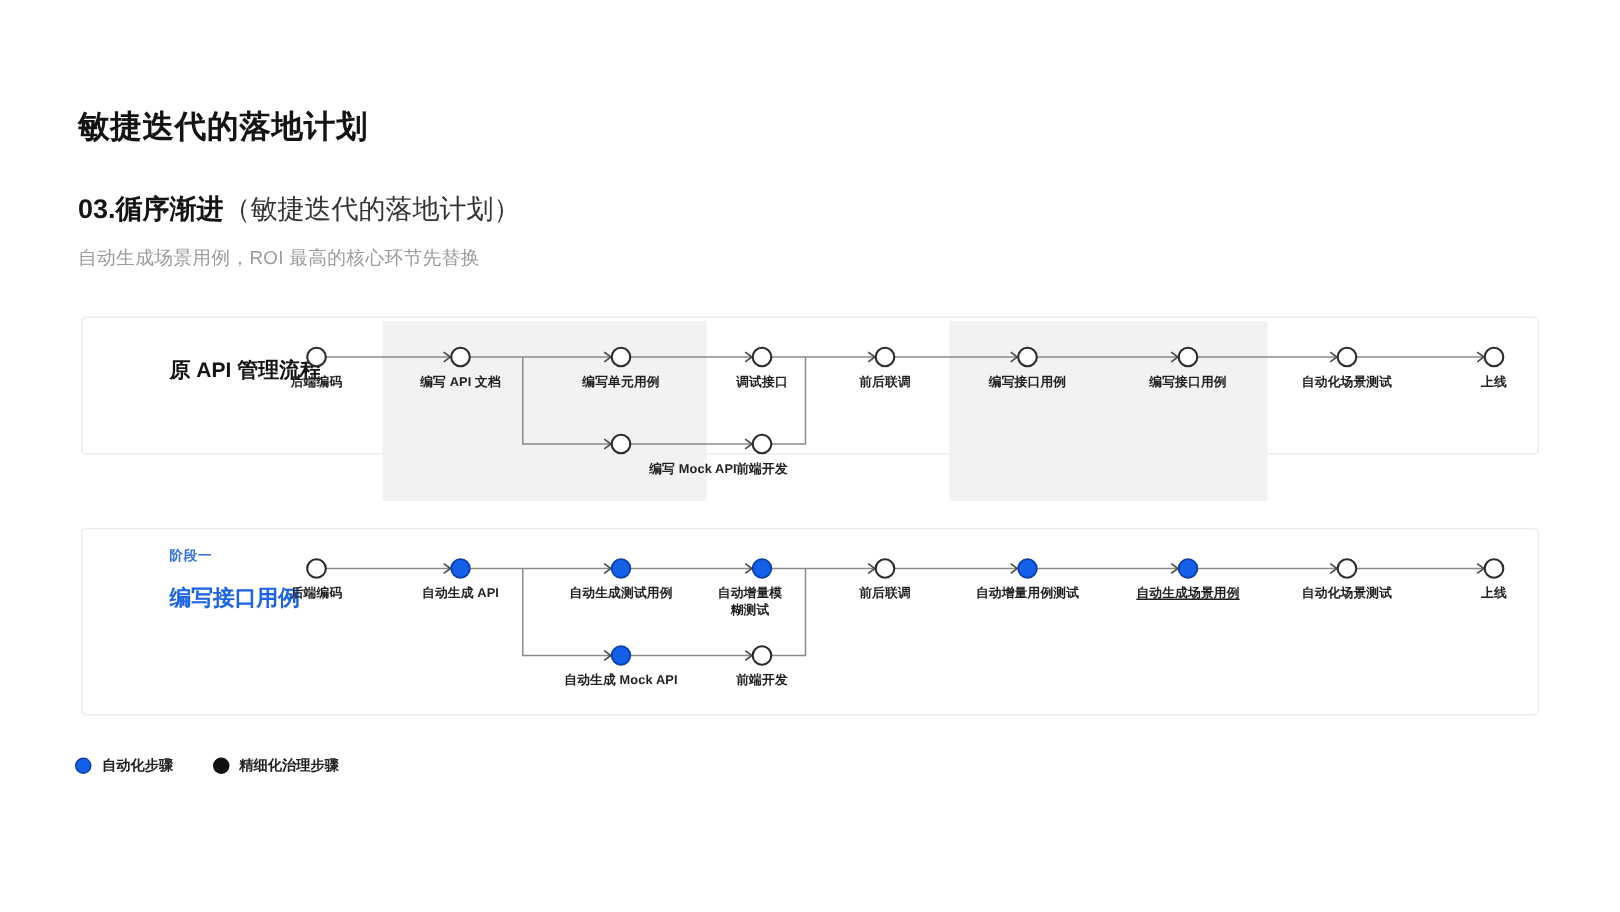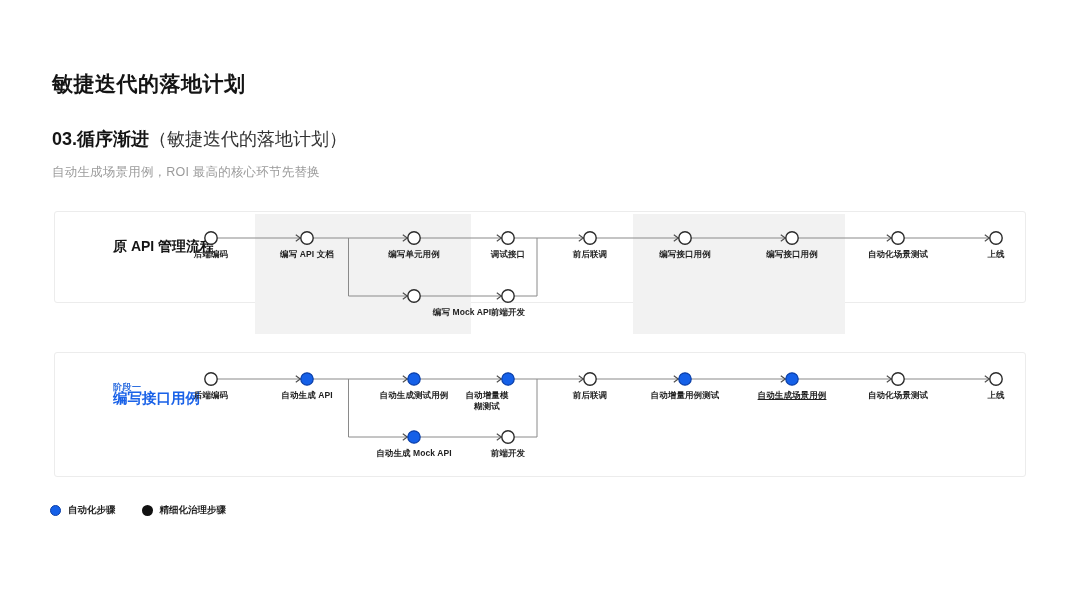--- a/index.html
+++ b/index.html
@@ -37,21 +37,21 @@
     border-radius:3px;
   }
   #card-original{ left:54px; top:211px; width:972px; height:92px; }
   #card-phase1  { left:54px; top:352px; width:972px; height:125px; }
 
   .card-title{
     position:absolute; left:58px; top:26px;
     font-size:14px; font-weight:bold; color:#141414; white-space:nowrap;
   }
   .phase-tag{
-    position:absolute; left:58px; top:28px;
+    position:absolute; left:58px; top:11px;
     font-size:9px; font-weight:bold; color:#2f6fe0; letter-spacing:.5px;
   }
   .phase-title{
     position:absolute; left:58px; top:36px;
     font-size:14.5px; font-weight:bold; color:#1a62e8; white-space:nowrap;
   }
 
   
   .flow{ position:absolute; left:0; top:0; width:100%; height:100%; }
   .flow svg{ position:absolute; left:0; top:0; overflow:visible; }
@@ -171,21 +171,21 @@
         <circle cx="737" cy="26" r="6.2" class="node-fill"></circle>
         <circle cx="843" cy="26" r="6.2" class="node-ring"></circle>
         <circle cx="941" cy="26" r="6.2" class="node-ring"></circle>
         <circle cx="359" cy="84" r="6.2" class="node-fill"></circle>
         <circle cx="453" cy="84" r="6.2" class="node-ring"></circle>
       </svg>
     <div id="labels-phase1">
         <div class="node-label" style="left: 156px; top: 37.2px;">后端编码</div>
         <div class="node-label" style="left: 252px; top: 37.2px;">自动生成 API</div>
         <div class="node-label" style="left: 359px; top: 37.2px;">自动生成测试用例</div>
-        <div class="node-label" style="left: 432px; top: 37.2px;">自动增量模
+        <div class="node-label" style="left: 445px; top: 37.2px;">自动增量模
 糊测试</div>
         <div class="node-label" style="left: 535px; top: 37.2px;">前后联调</div>
         <div class="node-label" style="left: 630px; top: 37.2px;">自动增量用例测试</div>
         <div class="node-label" style="left: 737px; top: 37.2px; text-decoration: underline;">自动生成场景用例</div>
         <div class="node-label" style="left: 843px; top: 37.2px;">自动化场景测试</div>
         <div class="node-label" style="left: 941px; top: 37.2px;">上线</div>
         <div class="node-label" style="left: 359px; top: 95.2px;">自动生成 Mock API</div>
         <div class="node-label" style="left: 453px; top: 95.2px;">前端开发</div>
       </div>
   </div>

